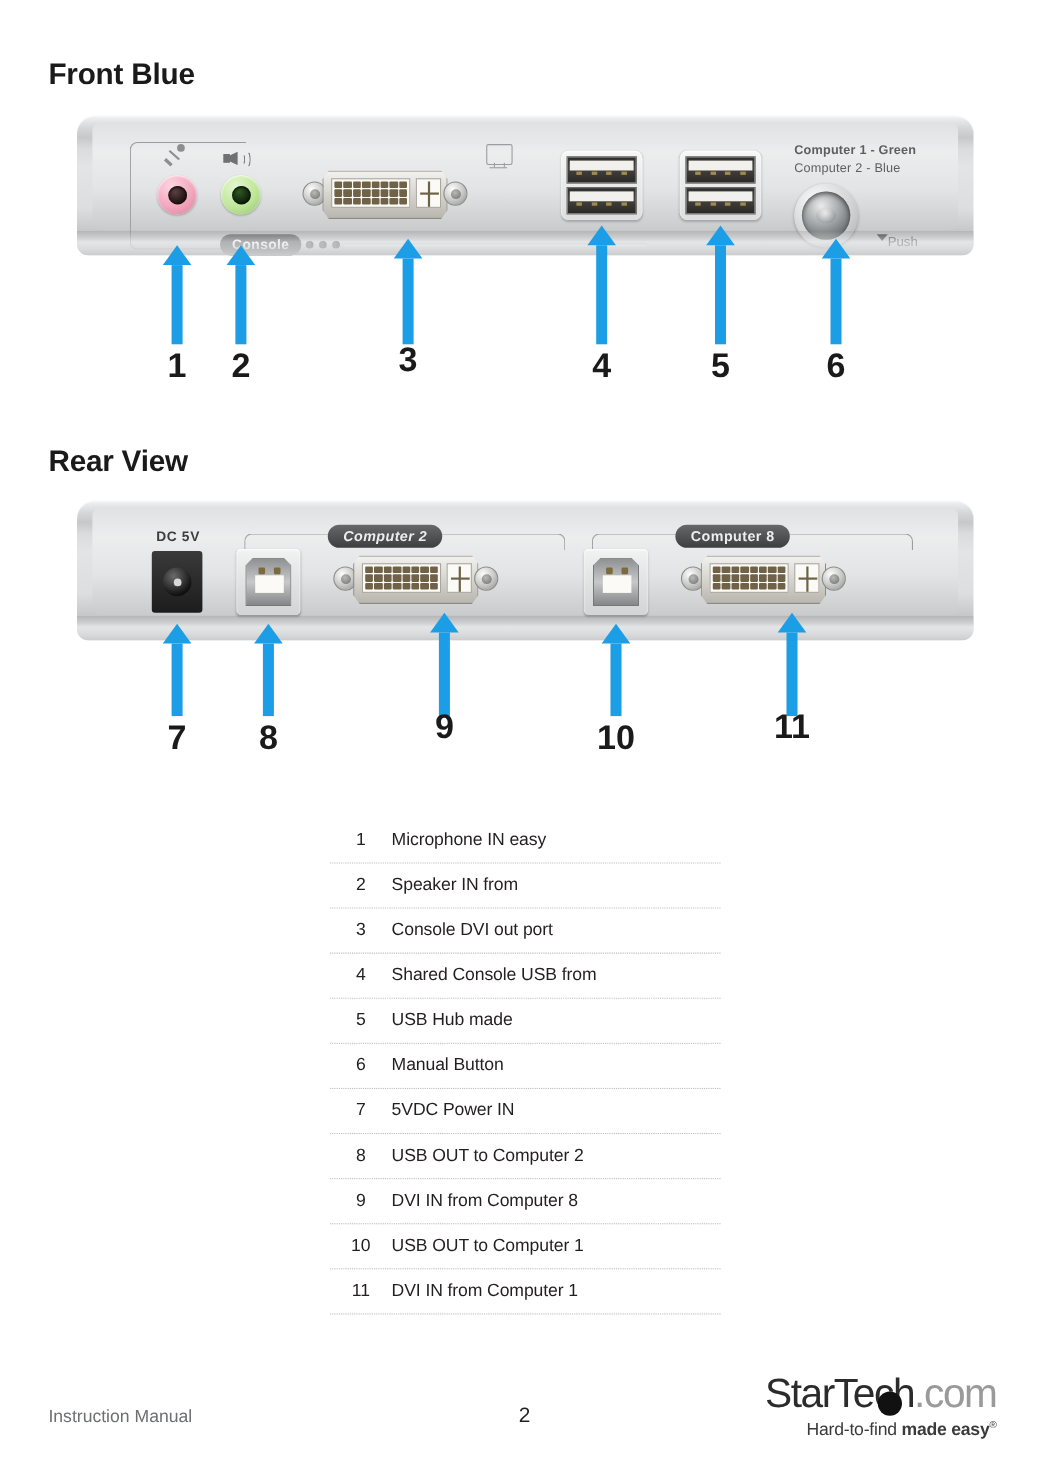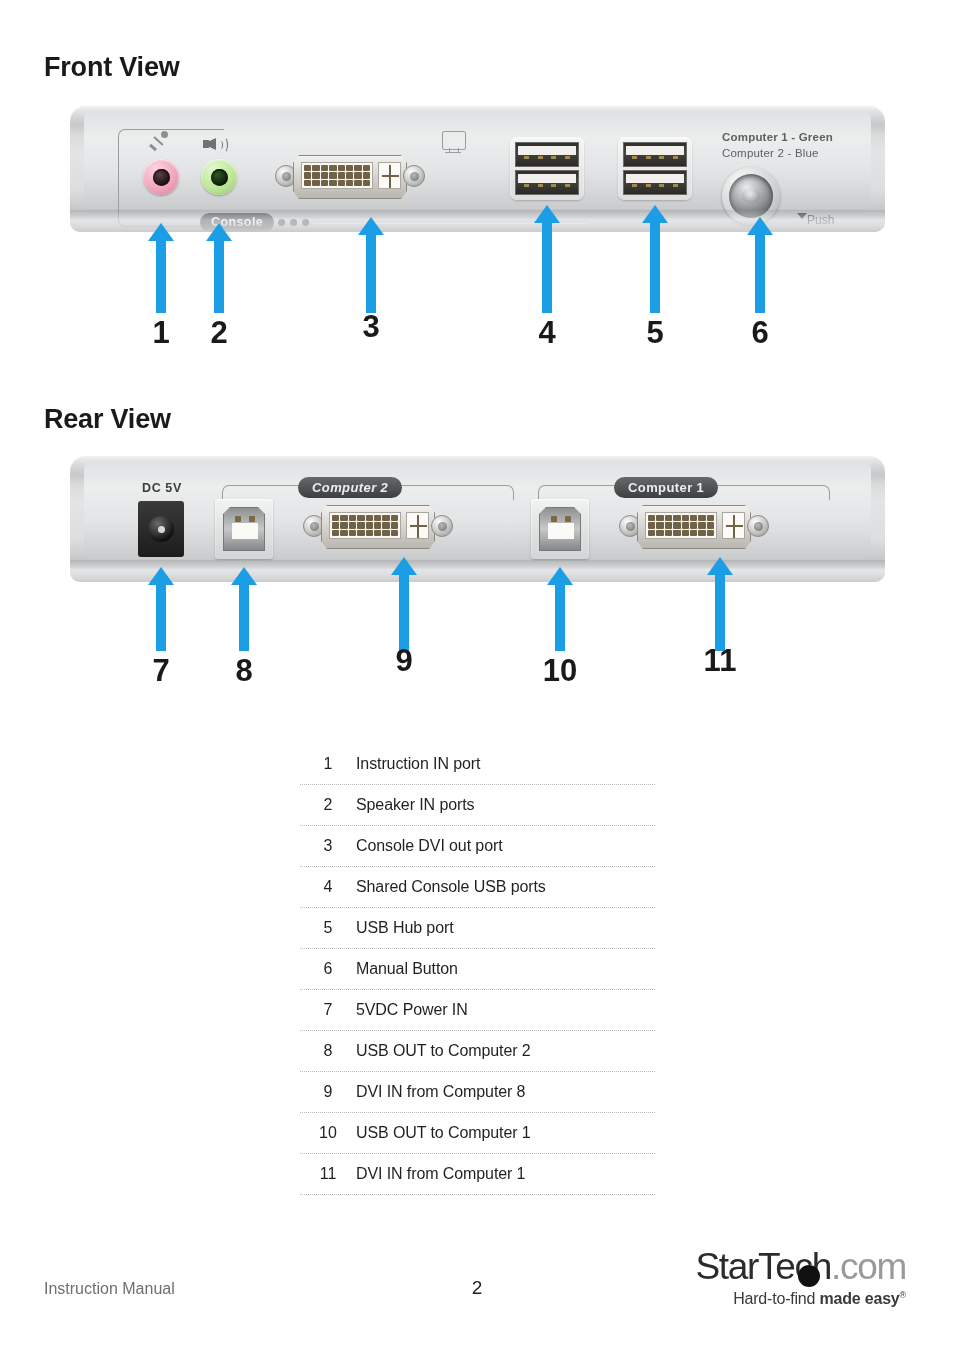--- a/index.html
+++ b/index.html
@@ -566,21 +566,21 @@
     white-space: nowrap;
   }
   .logo-tagline b { font-weight: bold; }
   .logo-tagline sup { font-size: 9px; }
 </style>
 </head>
 <body>
 
 <div class="page">
 
-  <div class="section-heading" id="front-view-heading">Front View</div>
+  <div class="section-heading" id="front-view-heading">Front Blue</div>
 
   <div class="device-figure" id="front-view-figure">
     <div class="device-body">
       <div class="device-inner-face"></div>
 
       <div class="console-bracket" style="left:48px; top:24px; width:105px; height:96px;"></div>
 
       <div class="mic-glyph" style="left:78px; top:26px;">
         <div class="head"></div>
           <div class="stem"></div>
@@ -785,21 +785,21 @@
             <b></b>
             <b></b>
             <b></b>
             <b></b>
         </div>
         <div class="analog"></div>
         <div class="screw r"></div>
       </div>
 
       <div class="group-bracket" style="left:468px; top:30px; width:290px;"></div>
-      <div class="group-badge" style="left:544px; top:22px;">Computer 1</div>
+      <div class="group-badge" style="left:544px; top:22px;">Computer 8</div>
 
       <div class="usb-b" style="left:461px; top:44px;">
         <div class="cav">
           <div class="pins">
               <i></i>
               <i></i>
             </div>
         </div>
       </div>
 
@@ -860,37 +860,37 @@
     <div class="callout" style="left:635px; top:102px;">
       <div class="arrow-shaft" style="top:18px; height:76px;"></div>
       <div class="arrow-head" style="top:0;"></div>
       <div class="num" style="top:86px;">11</div>
     </div>
   </div>
 
   <div id="legend-table">
     <div class="legend-row">
       <div class="legend-num">1</div>
-      <div class="legend-desc">Instruction IN port</div>
+      <div class="legend-desc">Microphone IN easy</div>
     </div>
     <div class="legend-row">
       <div class="legend-num">2</div>
-      <div class="legend-desc">Speaker IN ports</div>
+      <div class="legend-desc">Speaker IN from</div>
     </div>
     <div class="legend-row">
       <div class="legend-num">3</div>
       <div class="legend-desc">Console DVI out port</div>
     </div>
     <div class="legend-row">
       <div class="legend-num">4</div>
-      <div class="legend-desc">Shared Console USB ports</div>
+      <div class="legend-desc">Shared Console USB from</div>
     </div>
     <div class="legend-row">
       <div class="legend-num">5</div>
-      <div class="legend-desc">USB Hub port</div>
+      <div class="legend-desc">USB Hub made</div>
     </div>
     <div class="legend-row">
       <div class="legend-num">6</div>
       <div class="legend-desc">Manual Button</div>
     </div>
     <div class="legend-row">
       <div class="legend-num">7</div>
       <div class="legend-desc">5VDC Power IN</div>
     </div>
     <div class="legend-row">

